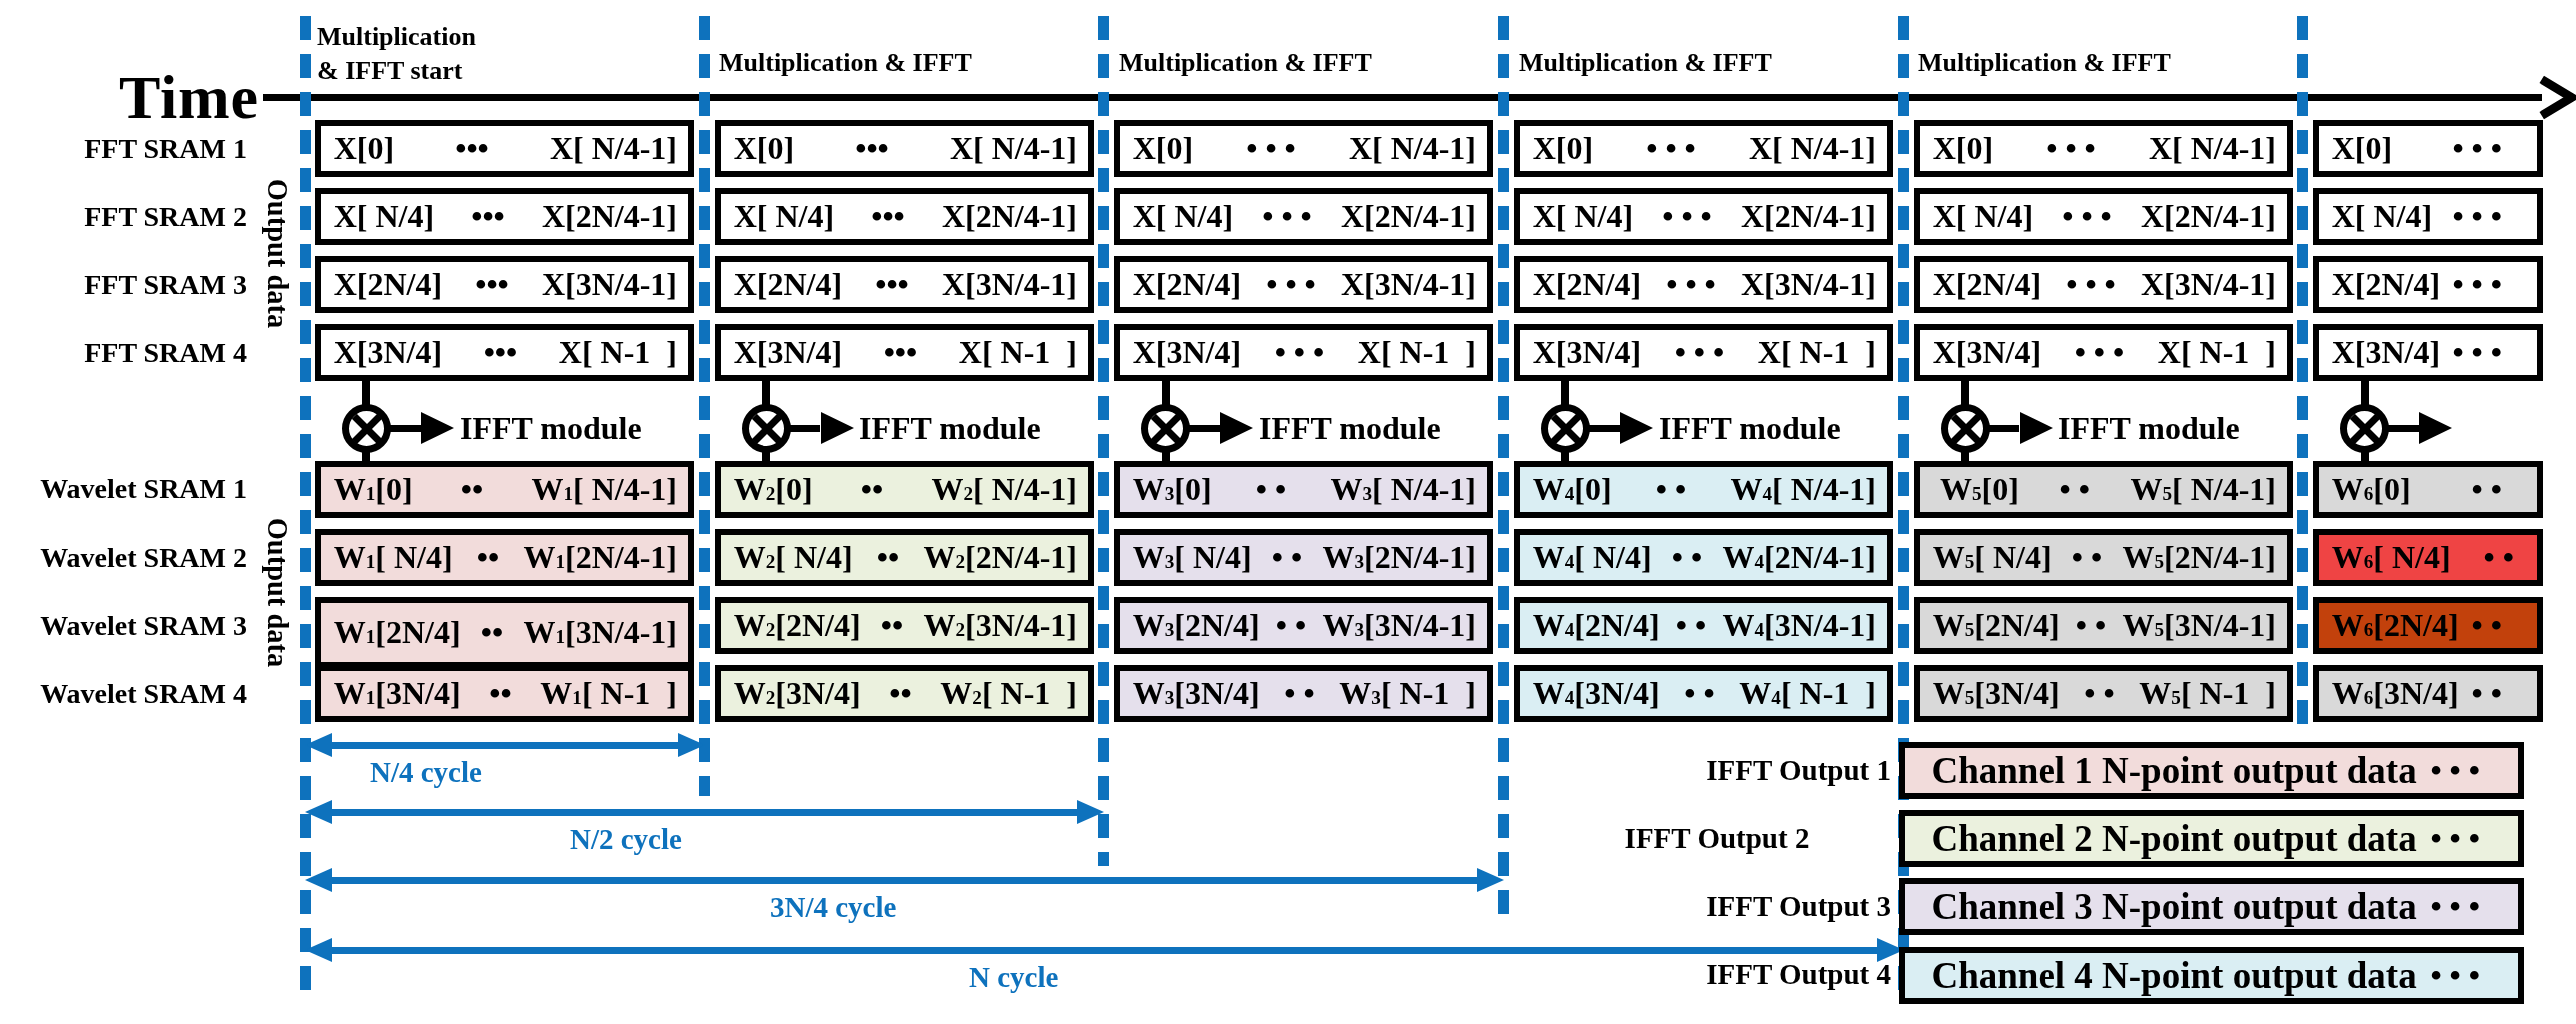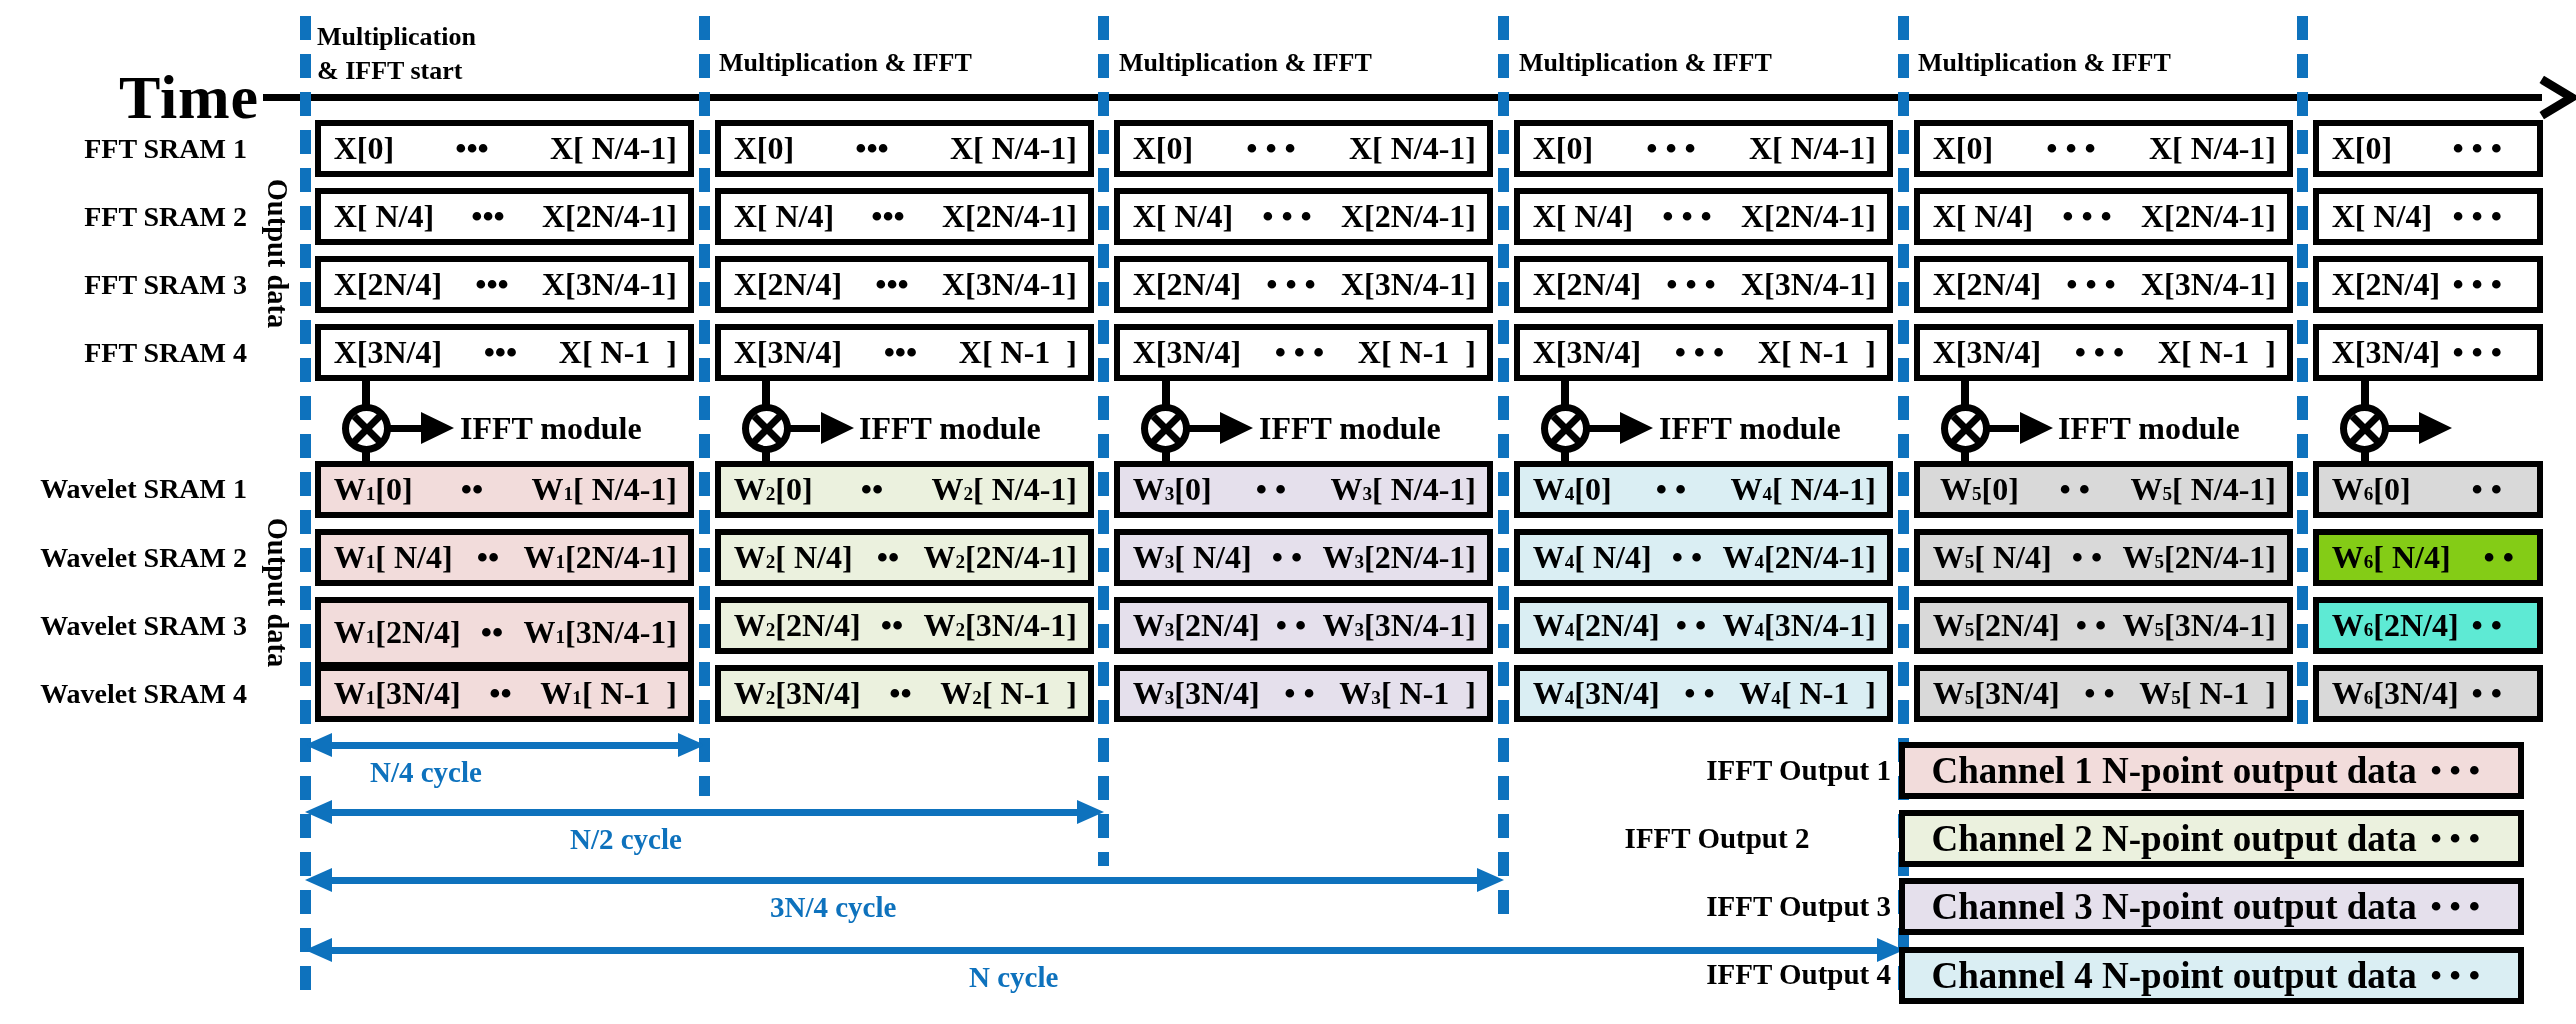--- a/index.html
+++ b/index.html
@@ -320,25 +320,25 @@
       <span class="m">• • •</span>
     </div>
     <div class="cell short" style="left: 2313px; top: 324px; width: 230px; height: 57px;">
       <span class="l">X[3N/4]</span>
       <span class="m">• • •</span>
     </div>
     <div class="cell short" style="left: 2313px; top: 461px; width: 230px; height: 57px; background: rgb(217, 217, 217);">
       <span class="l">W<sub>6</sub>[0]</span>
       <span class="m">• •</span>
     </div>
-    <div class="cell short" style="left: 2313px; top: 529px; width: 230px; height: 57px; background: #84cc16; gap: 33px;">
+    <div class="cell short" style="left: 2313px; top: 529px; width: 230px; height: 57px; background: #ef4444; gap: 33px;">
       <span class="l">W<sub>6</sub>[ N/4]</span>
       <span class="m">• •</span>
     </div>
-    <div class="cell short" style="left: 2313px; top: 597px; width: 230px; height: 57px; background: #5eead4;">
+    <div class="cell short" style="left: 2313px; top: 597px; width: 230px; height: 57px; background: #c2410c;">
       <span class="l">W<sub>6</sub>[2N/4]</span>
       <span class="m">• •</span>
     </div>
     <div class="cell short" style="left: 2313px; top: 665px; width: 230px; height: 57px; background: rgb(217, 217, 217);">
       <span class="l">W<sub>6</sub>[3N/4]</span>
       <span class="m">• •</span>
     </div>
     <div class="stem" style="left: 2361px; top: 380px; height: 25px;"></div>
     <div class="stem" style="left: 2361px; top: 448px; height: 14.2px;"></div>
     <div class="mcirc" style="left: 2340px; top: 404px;">

